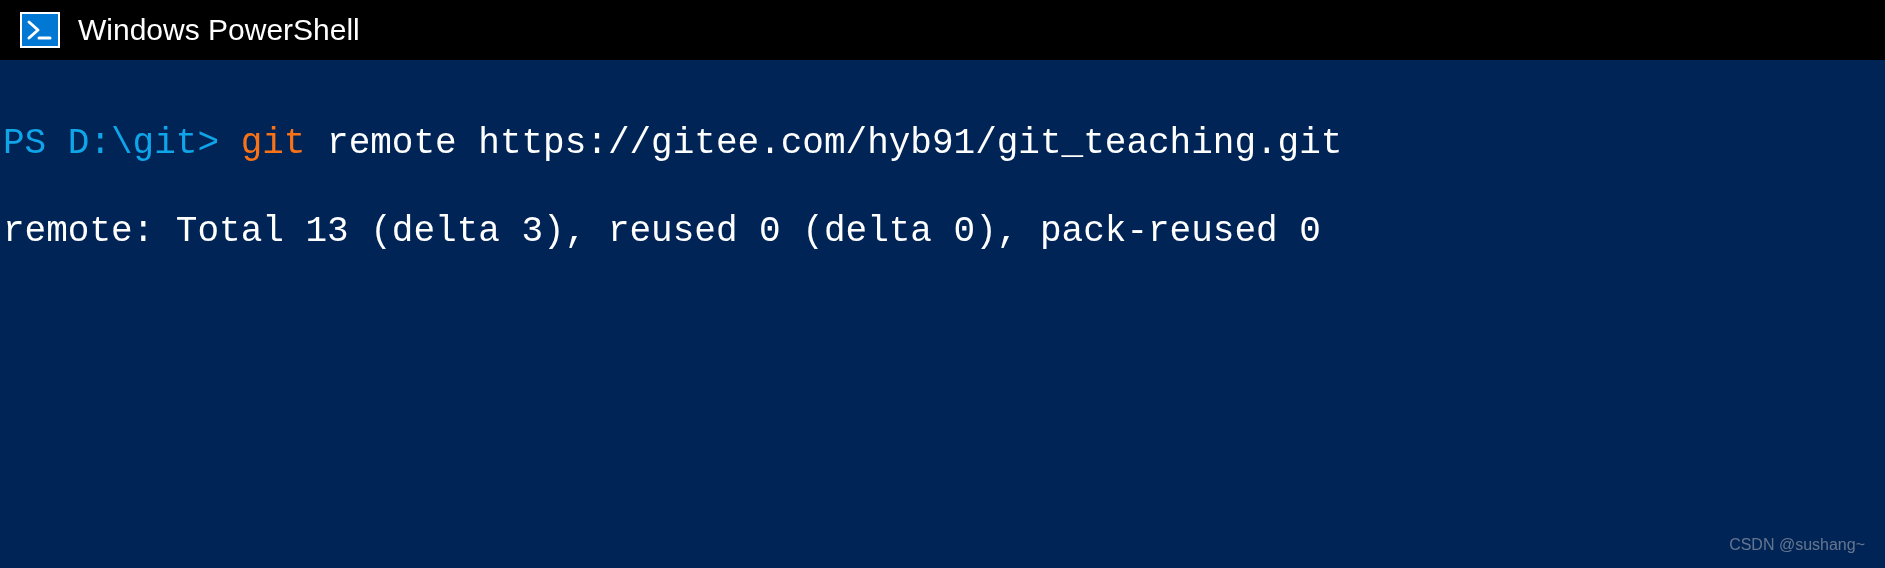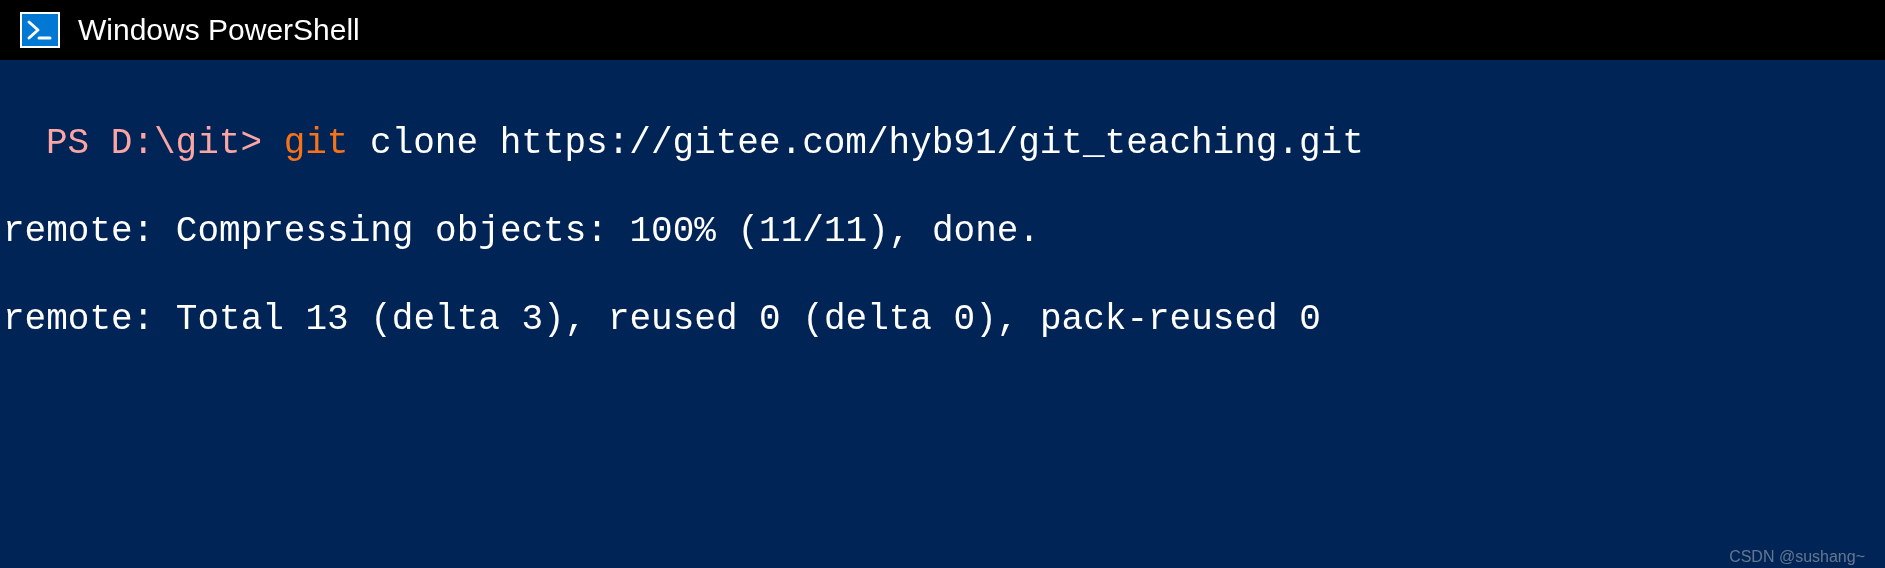--- a/index.html
+++ b/index.html
@@ -50,53 +50,51 @@
       line-height: 1.22;
       color: #ffffff;
       font-family: 'NSimSun', 'SimSun', 'Consolas', 'Courier New', monospace;
       white-space: pre;
       cursor: text;
     }
     .line {
       display: block;
     }
     .prompt {
-      color: #fca5a5;
-      margin-left: 43px;
+      color: #0ea5e9;
     }
     .cmd-yellow {
       color: #f97316;
     }
     .cmd-white {
       color: #ffffff;
     }
     .watermark {
       position: absolute;
-      bottom: 2px;
+      bottom: 14px;
       right: 20px;
       font-family: Arial, sans-serif;
       font-size: 16px;
       color: rgba(200, 200, 200, 0.5);
     }
   </style>
 </head>
 <body>
 
 <div class="titlebar">
   <div class="ps-icon">
     <svg viewBox="0 0 28 24">
       <path d="M 3 4 L 12 12 L 3 20" stroke="#ffffff" stroke-width="3" fill="none" stroke-linecap="round" stroke-linejoin="round"></path>
       <line x1="13" y1="20" x2="24" y2="20" stroke="#ffffff" stroke-width="3" stroke-linecap="round"></line>
     </svg>
   </div>
   <span class="titlebar-text">Windows PowerShell</span>
 </div>
 
 <div class="terminal-body">
-<span class="line"><span class="prompt">PS D:\git&gt; </span><span class="cmd-yellow">git</span><span class="cmd-white"> clone https://gitee.com/hyb91/git_teaching.git</span></span>
-<span class="line">remote: Compressing objects: 100% (11/11), done.</span>
+<span class="line"><span class="prompt">PS D:\git&gt; </span><span class="cmd-yellow">git</span><span class="cmd-white"> remote https://gitee.com/hyb91/git_teaching.git</span></span>
 <span class="line">remote: Total 13 (delta 3), reused 0 (delta 0), pack-reused 0</span>
 
 
 
 </div>
 
 <div class="watermark">CSDN @sushang~</div>
 
 </body></html>

